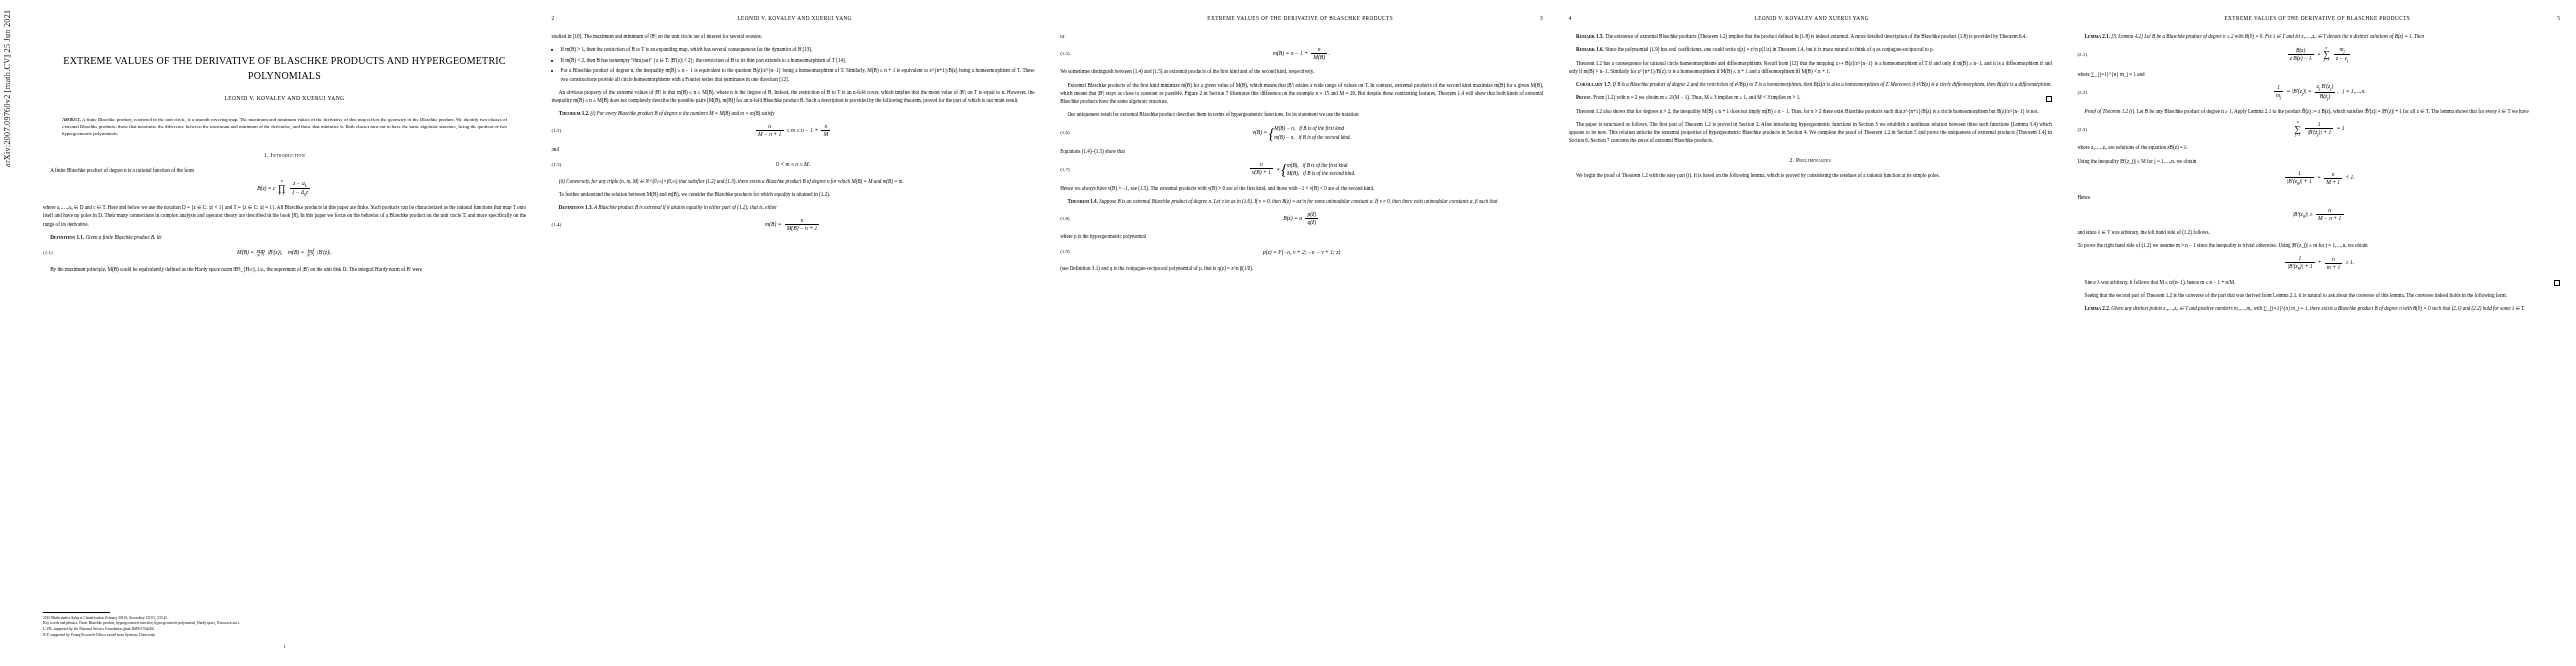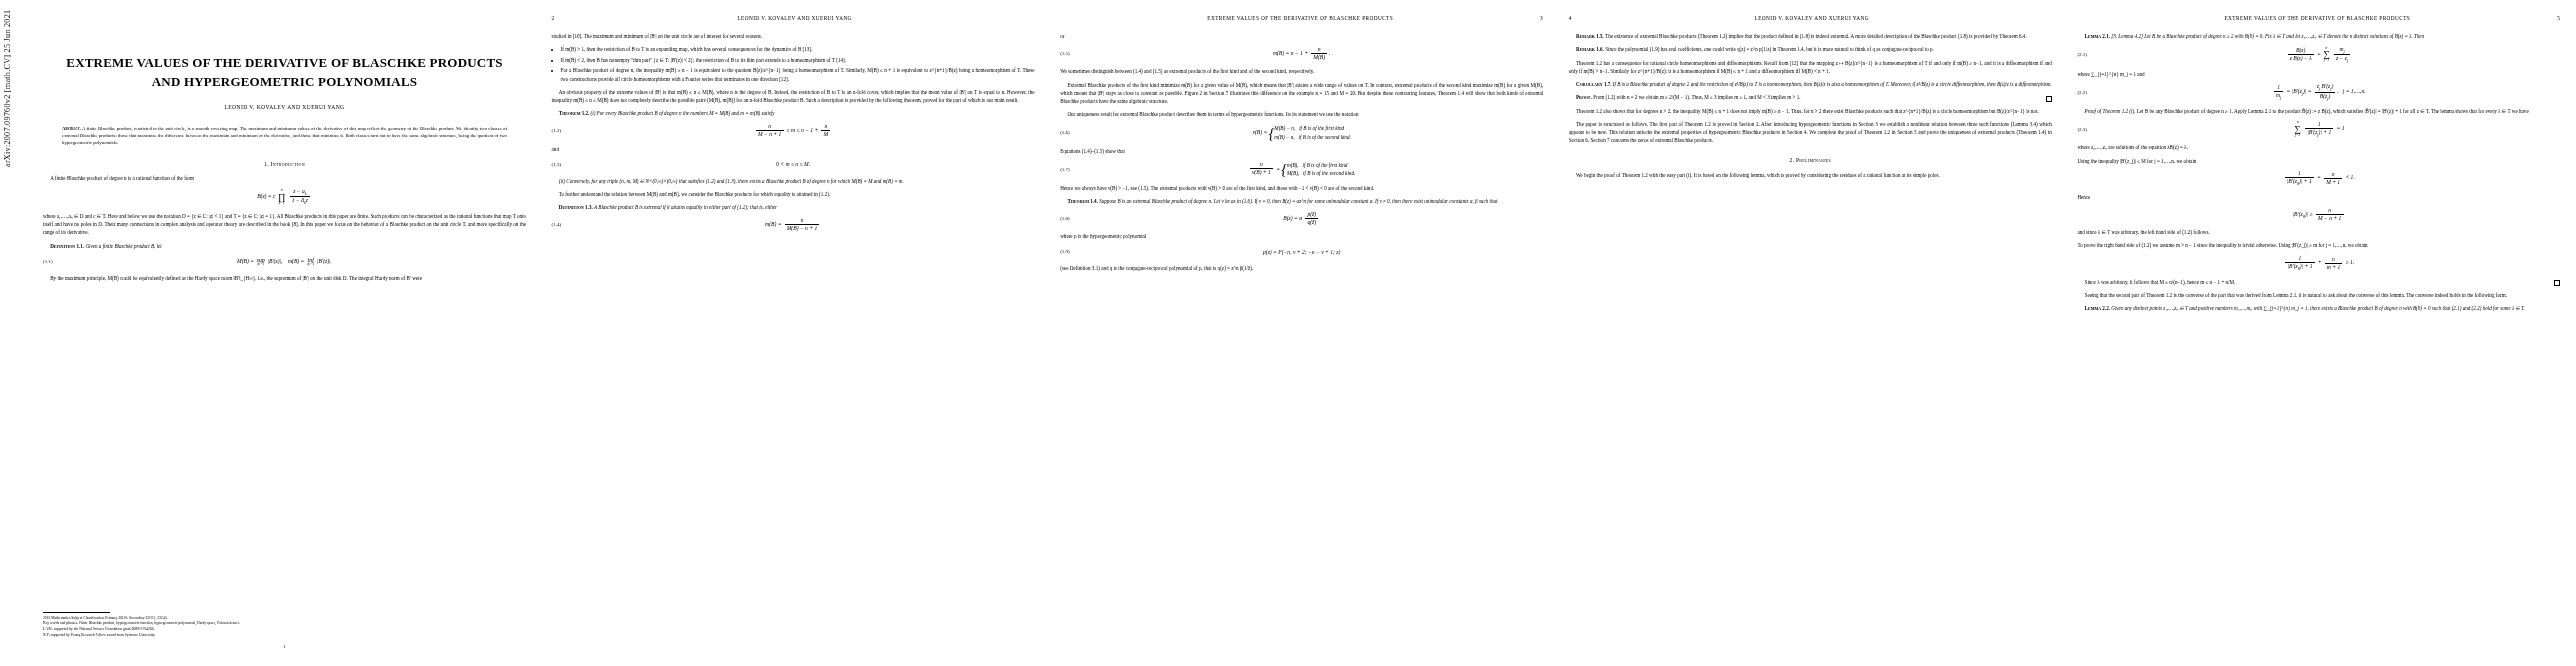--- a/index.html
+++ b/index.html
@@ -10,21 +10,21 @@
     transform:rotate(-90deg);transform-origin:left top;
     font-family:"Liberation Serif",serif;font-size:8.3px;letter-spacing:0.2px;color:#111;white-space:nowrap;
   }
   .pages{position:absolute;left:33px;top:0;width:2540px;height:667px;display:flex;gap:0;}
   .page{position:relative;width:503px;height:656px;padding:14.5px 10px 0 10px;box-sizing:border-box;}
   .page + .page{margin-left:5.6px;}
   .runhead{display:flex;justify-content:space-between;align-items:baseline;font-size:5.3px;letter-spacing:0.4px;margin-bottom:11px;height:6.7px;}
   .runhead .ctr{font-variant:small-caps;}
   .runhead .num{font-size:5.3px;}
   .title{
-    text-align:center;font-size:13px;line-height:1.45;font-weight:bold;letter-spacing:0.2px;
+    text-align:center;font-size:10px;line-height:1.45;font-weight:normal;letter-spacing:0.2px;
     margin:33px 10px 12.2px 10px;
   }
   .authors{text-align:center;font-size:5.6px;letter-spacing:0.4px;margin-bottom:14.5px;}
   .abs{font-size:4.8px;line-height:1.5;text-align:justify;margin:0 19px 14.5px 19px;}
   .abs b{font-variant:small-caps;font-weight:bold;}
   .sec{text-align:center;font-size:5.6px;letter-spacing:0.3px;margin:12.2px 0 7.8px 0;font-variant:small-caps;}
   p{font-size:5.1px;line-height:1.62;text-align:justify;margin:0 0 5px 0;text-indent:7.2px;}
   p.noind{text-indent:0;}
   .thm{font-size:5.1px;line-height:1.62;text-align:justify;margin:0 0 5px 0;text-indent:7.2px;}
   .thm b{font-variant:small-caps;font-weight:bold;}

